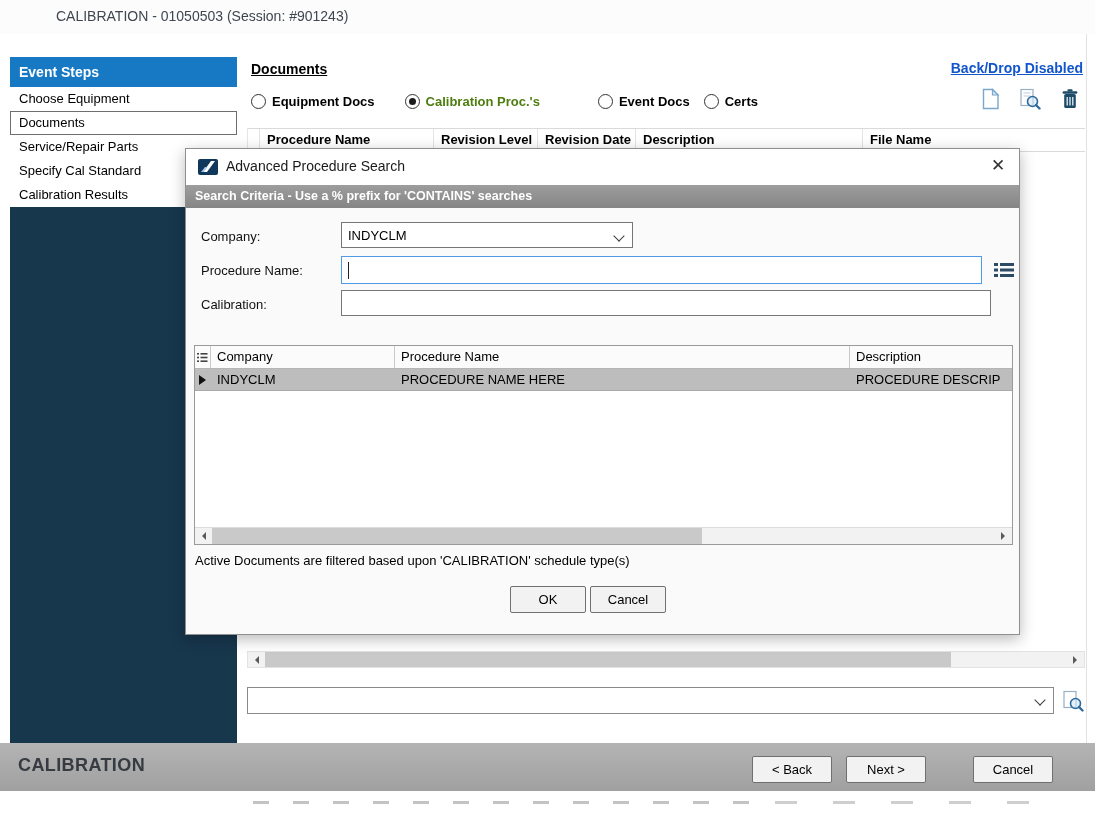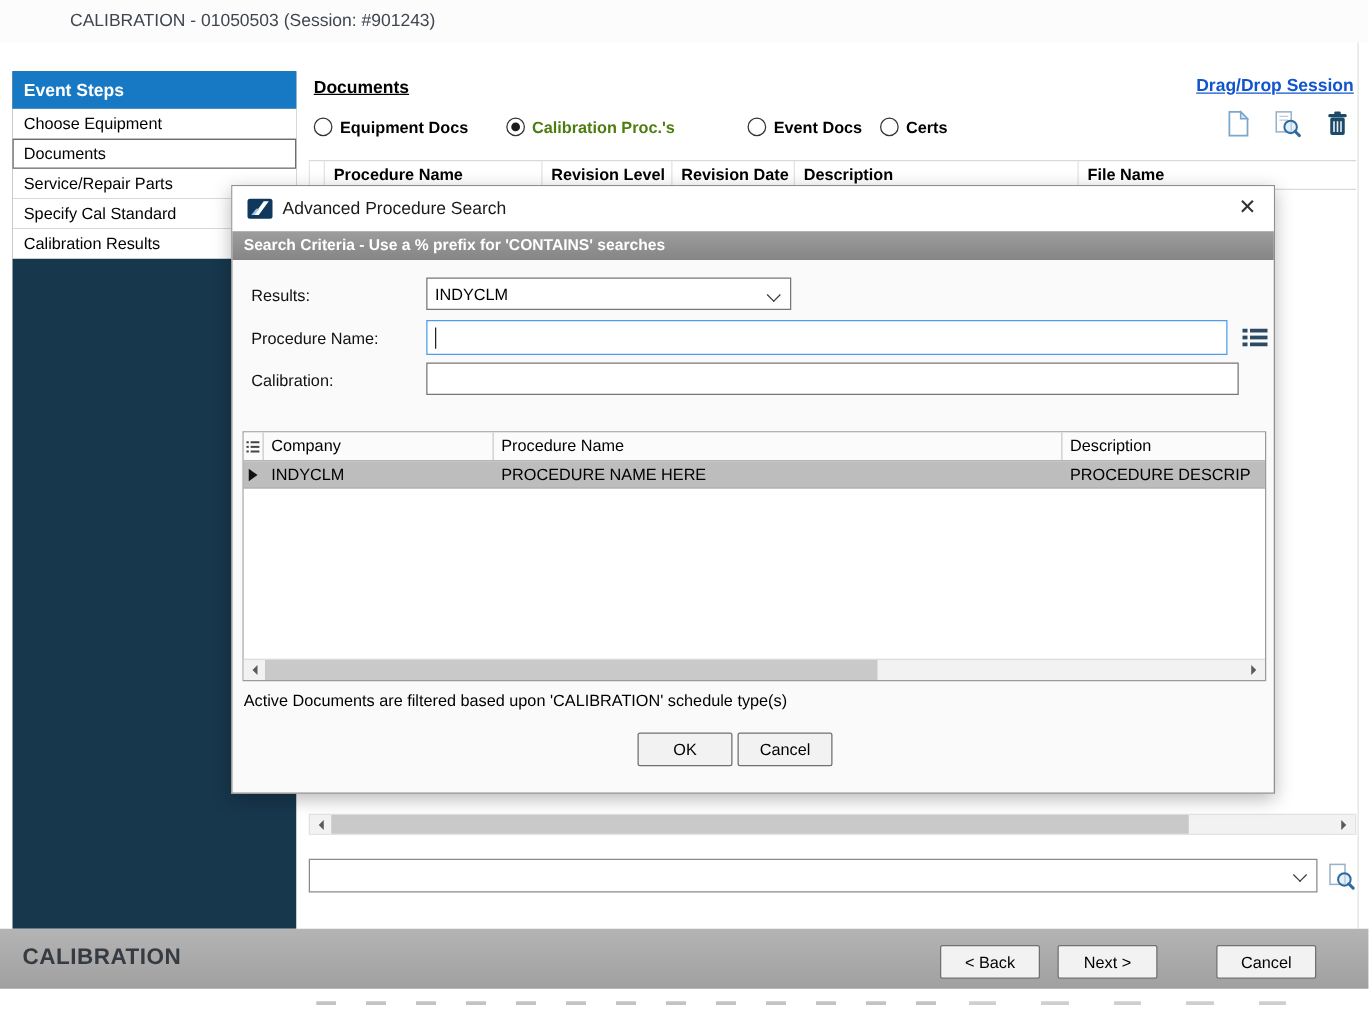--- a/index.html
+++ b/index.html
@@ -109,21 +109,21 @@
   <div class="sidebar">
     <div class="step-header">Event Steps</div>
     <div class="step-item">Choose Equipment</div>
     <div class="step-item selected">Documents</div>
     <div class="step-item">Service/Repair Parts</div>
     <div class="step-item">Specify Cal Standard</div>
     <div class="step-item">Calibration Results</div>
   </div>
 
   <div class="docs-heading">Documents</div>
-  <div class="dragdrop-link">Drag/Drop Session</div>
+  <div class="dragdrop-link">Back/Drop Disabled</div>
 
   <div class="radio-row">
     <div class="radio m1">
       <span class="circle"></span>
       <span class="rlabel">Equipment Docs</span>
     </div>
     <div class="radio selected m2">
       <span class="circle"></span>
       <span class="rlabel">Calibration Proc.'s</span>
     </div>
@@ -213,21 +213,21 @@
       <svg class="dlg-logo" width="22" height="22" viewBox="0 0 22 22">
         <rect x="1" y="3" width="20" height="16" rx="2" fill="#10385c"></rect>
         <polygon points="6,16 14,5 18,5 10,16" fill="#ffffff"></polygon>
         <polygon points="4,16 8,11 10.5,11 6.5,16" fill="#9fc5e8"></polygon>
       </svg>
       <div class="dlg-title">Advanced Procedure Search</div>
       <div class="dlg-close"><span>✕</span></div>
     </div>
     <div class="criteria-bar">Search Criteria - Use a % prefix for 'CONTAINS' searches</div>
 
-    <div class="dlg-label" style="left:15px; top:80px;">Results:</div>
+    <div class="dlg-label" style="left:15px; top:80px;">Company:</div>
     <div class="fld fld-company">
       <span>INDYCLM</span>
       <div class="chev"></div>
     </div>
 
     <div class="dlg-label" style="left:15px; top:114px;">Procedure Name:</div>
     <div class="fld fld-proc">
       <span class="caret"></span>
       <span></span>
     </div>

